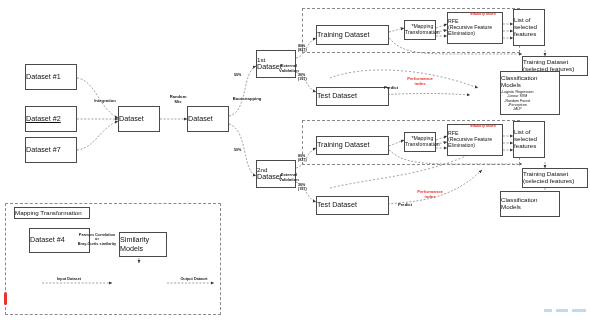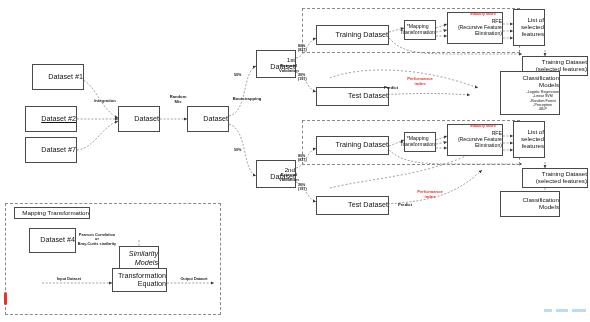--- a/index.html
+++ b/index.html
@@ -2,21 +2,21 @@
 <html><head>
 <meta charset="utf-8">
 <style>
   html,body{margin:0;padding:0;background:#ffffff;}
   body{width:590px;height:322px;position:relative;overflow:hidden;
        font-family:"Liberation Sans","DejaVu Sans",sans-serif;color:#111;}
   #canvas{position:absolute;left:0;top:0;width:590px;height:322px;}
   svg.wires{position:absolute;left:0;top:0;width:590px;height:322px;pointer-events:none;}
 
   .node{position:absolute;box-sizing:border-box;border:1px solid #4a4a4a;background:#fff;
-        display:flex;flex-direction:column;align-items:flex-end;justify-content:center;
+        display:flex;flex-direction:column;align-items:flex-start;justify-content:center;
         text-align:center;line-height:1.12;z-index:3;}
   .node .ln{display:block;}
   .n-sm{font-size:5.2px;}
   .n-md{font-size:6.2px;}
   .n-lg{font-size:7.2px;}
 
   .lbl{position:absolute;font-size:4.2px;color:#222;text-align:center;line-height:1.15;
        z-index:4;font-weight:bold;}
   .lbl-red{color:#e8322c;}
   .lbl-plain{font-weight:bold;}
@@ -87,21 +87,21 @@
       <path d="M545,188 L545,198"></path>
 
       <path d="M348,96 C400,94 430,92 470,95"></path>
       <path d="M348,205 C420,204 450,200 482,170"></path>
 
       <path d="M330,78 C360,66 420,66 478,88" stroke-dasharray="2,2"></path>
       <path d="M330,188 C370,178 430,176 478,150" stroke-dasharray="2,2"></path>
     </g>
   </svg>
 
-  <div class="node n-lg" style="left:25px;top:64px;width:52px;height:26px;margin-left:7px;">
+  <div class="node n-lg" style="left:25px;top:64px;width:52px;height:26px;">
     <span class="ln">Dataset #1</span>
   </div>
   <div class="node n-lg" style="left:25px;top:106px;width:52px;height:26px;text-decoration:underline;">
     <span class="ln">Dataset #2</span>
   </div>
   <div class="node n-lg" style="left:25px;top:137px;width:52px;height:26px;">
     <span class="ln">Dataset #7</span>
   </div>
 
   <div class="node n-lg" style="left:118px;top:106px;width:42px;height:26px;">
@@ -246,39 +246,35 @@
       <path d="M139,240 L139,263"></path>
       <path d="M42,283 L112,283"></path>
       <path d="M167,283 L214,283"></path>
     </g>
   </svg>
 
   <div class="node n-md" style="left:14px;top:207px;width:76px;height:12px;">
     <span class="ln">Mapping Transformation</span>
   </div>
 
-  <div class="node n-lg" style="left:29px;top:228px;width:47px;height:25px;">
+  <div class="node n-lg" style="left:29px;top:228px;width:61px;height:25px;">
     <span class="ln">Dataset #4</span>
   </div>
 
   <div class="lbl" style="left:76px;top:233px;width:42px;font-size:3.8px;">
     <span>Pearson Correlation</span><br>
     <span>or</span><br>
     <span>Bray-Curtis similarity</span>
   </div>
 
-  <div class="node n-lg" style="left:119px;top:246px;width:40px;height:25px;font-style:italic;">
+  <div class="node n-lg" style="left:119px;top:232px;width:48px;height:25px;">
     <span class="ln">Similarity</span>
     <span class="ln">Models</span>
   </div>
 
-  <div class="node n-lg" style="left:112px;top:268px;width:55px;height:24px;">
-    <span class="ln">Transformation</span>
-    <span class="ln">Equation</span>
-  </div>
 
   <div class="lbl" style="left:48px;top:277px;width:42px;font-size:3.8px;">Input Dataset</div>
   <div class="lbl" style="left:172px;top:277px;width:44px;font-size:3.8px;">Output Dataset</div>
 
   <div class="redmark" style="left:4px;top:292px;width:3px;height:13px;border-radius:2px;"></div>
   <div class="bluemark" style="left:544px;top:309px;width:42px;height:3px;background:linear-gradient(90deg,#bcdcf5 0 8px,transparent 8px 12px,#bcdcf5 12px 24px,transparent 24px 28px,#bcdcf5 28px 42px);"></div>
 
 </div>
 
 </body></html>

